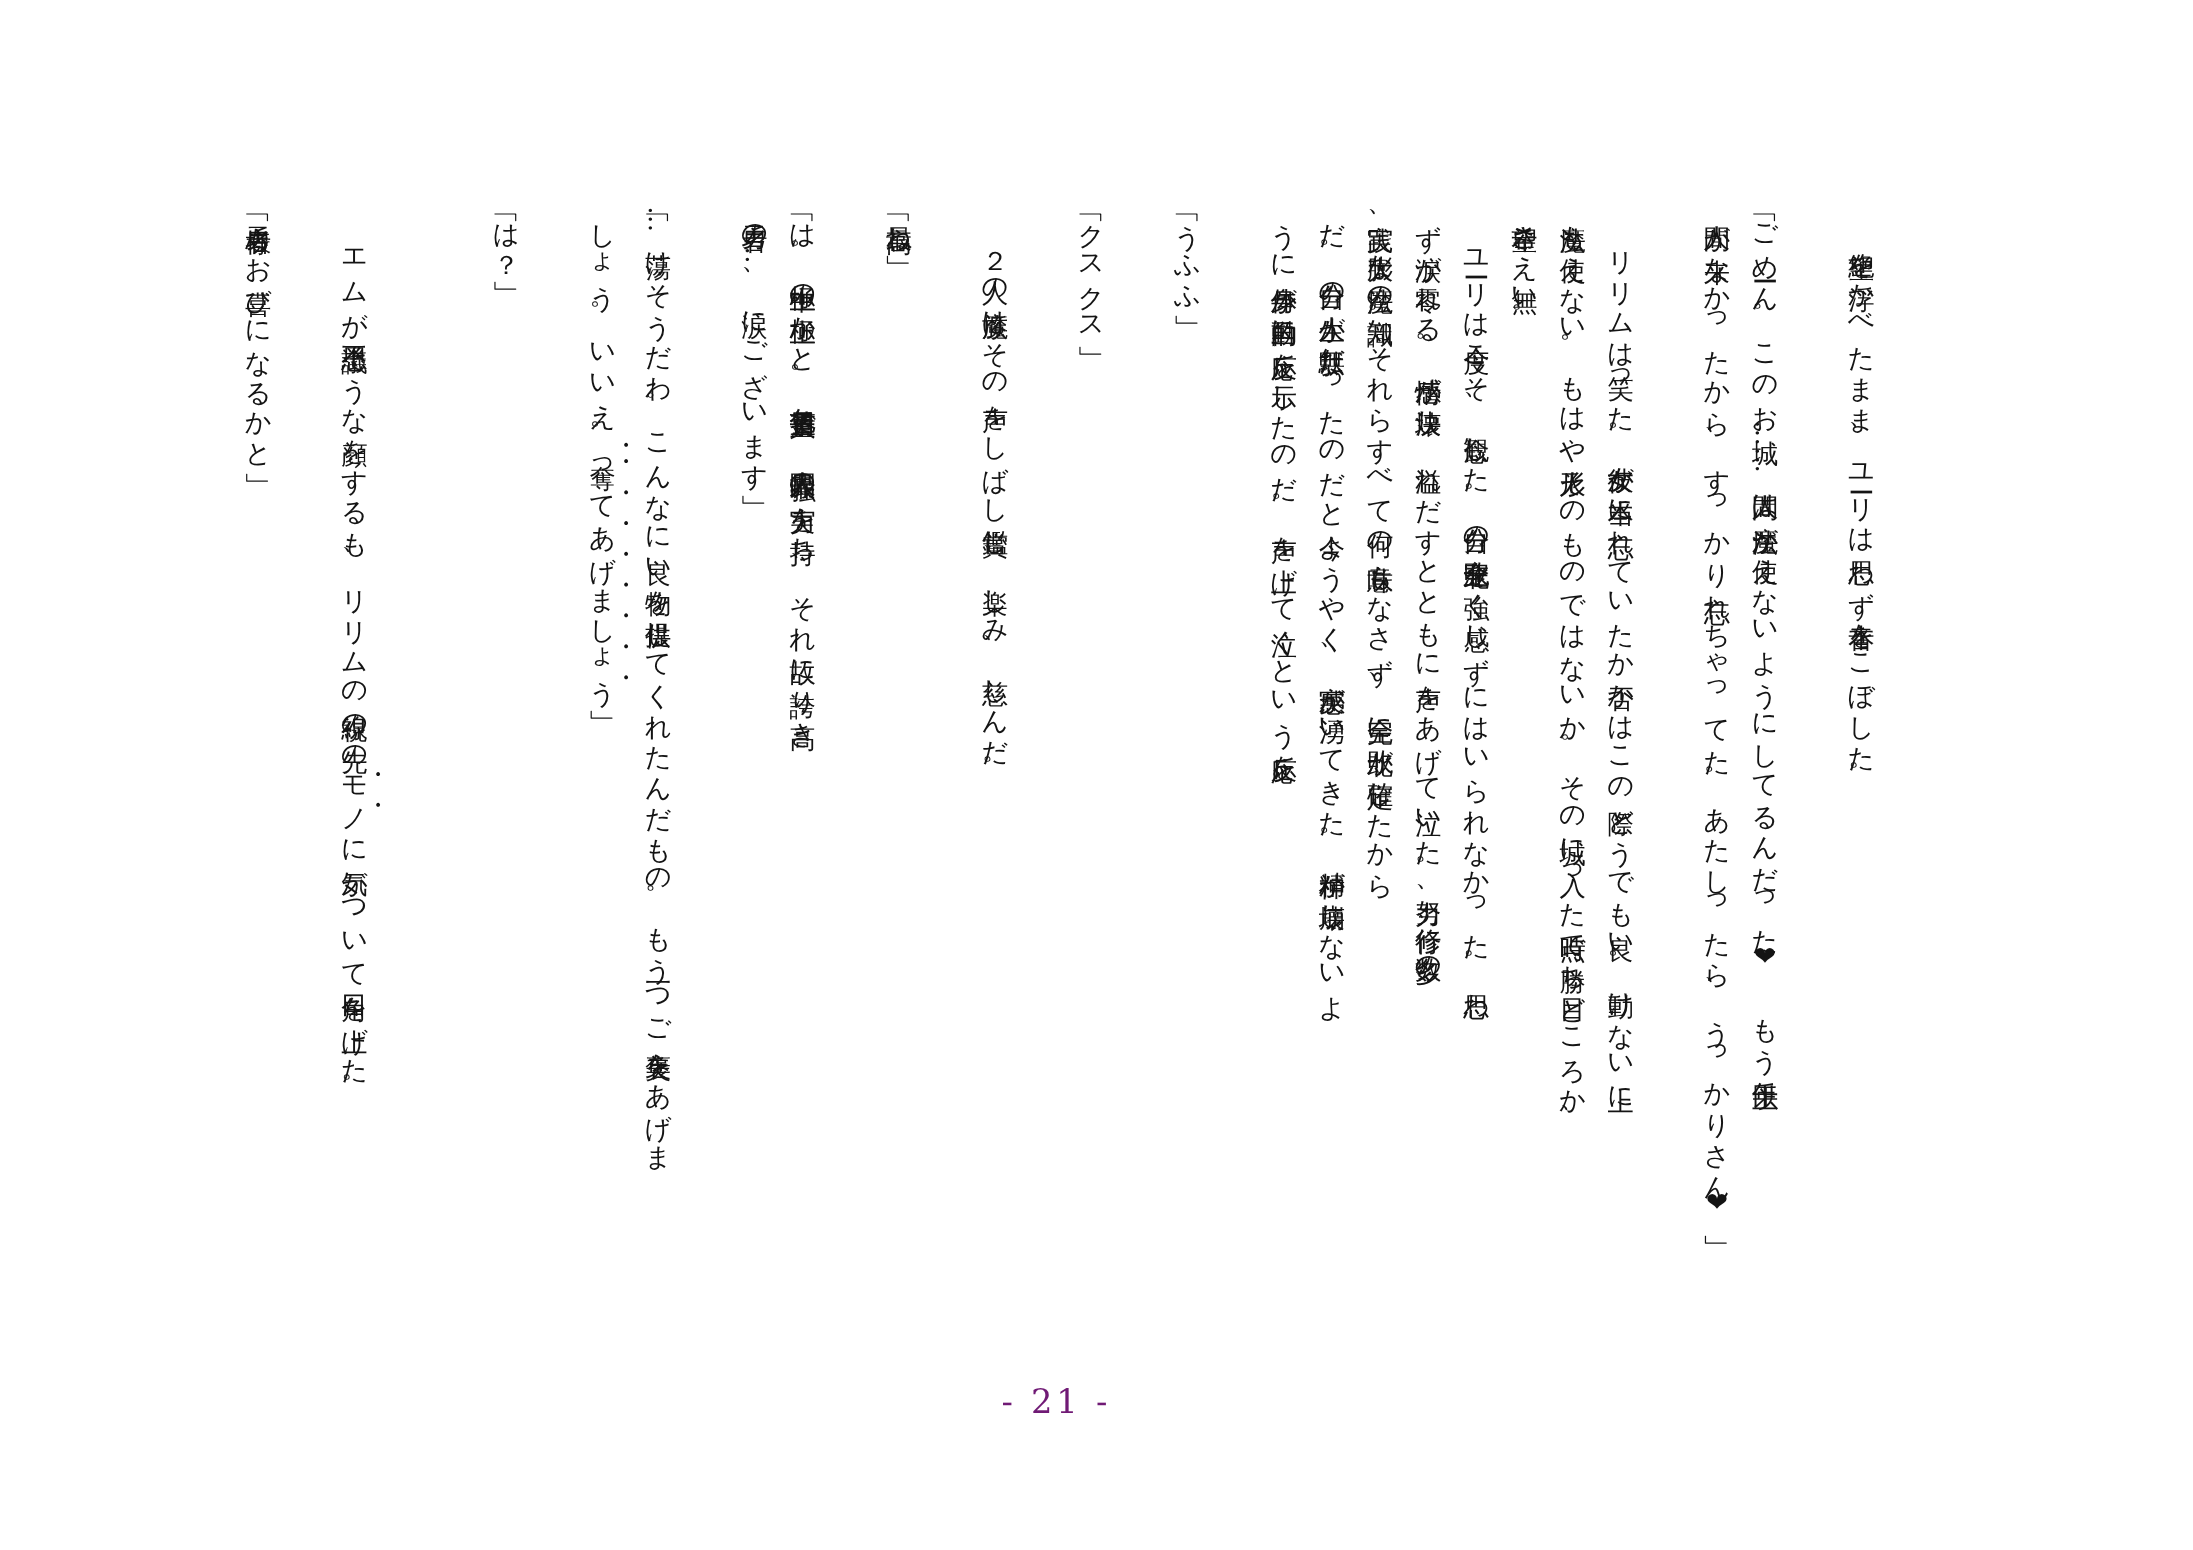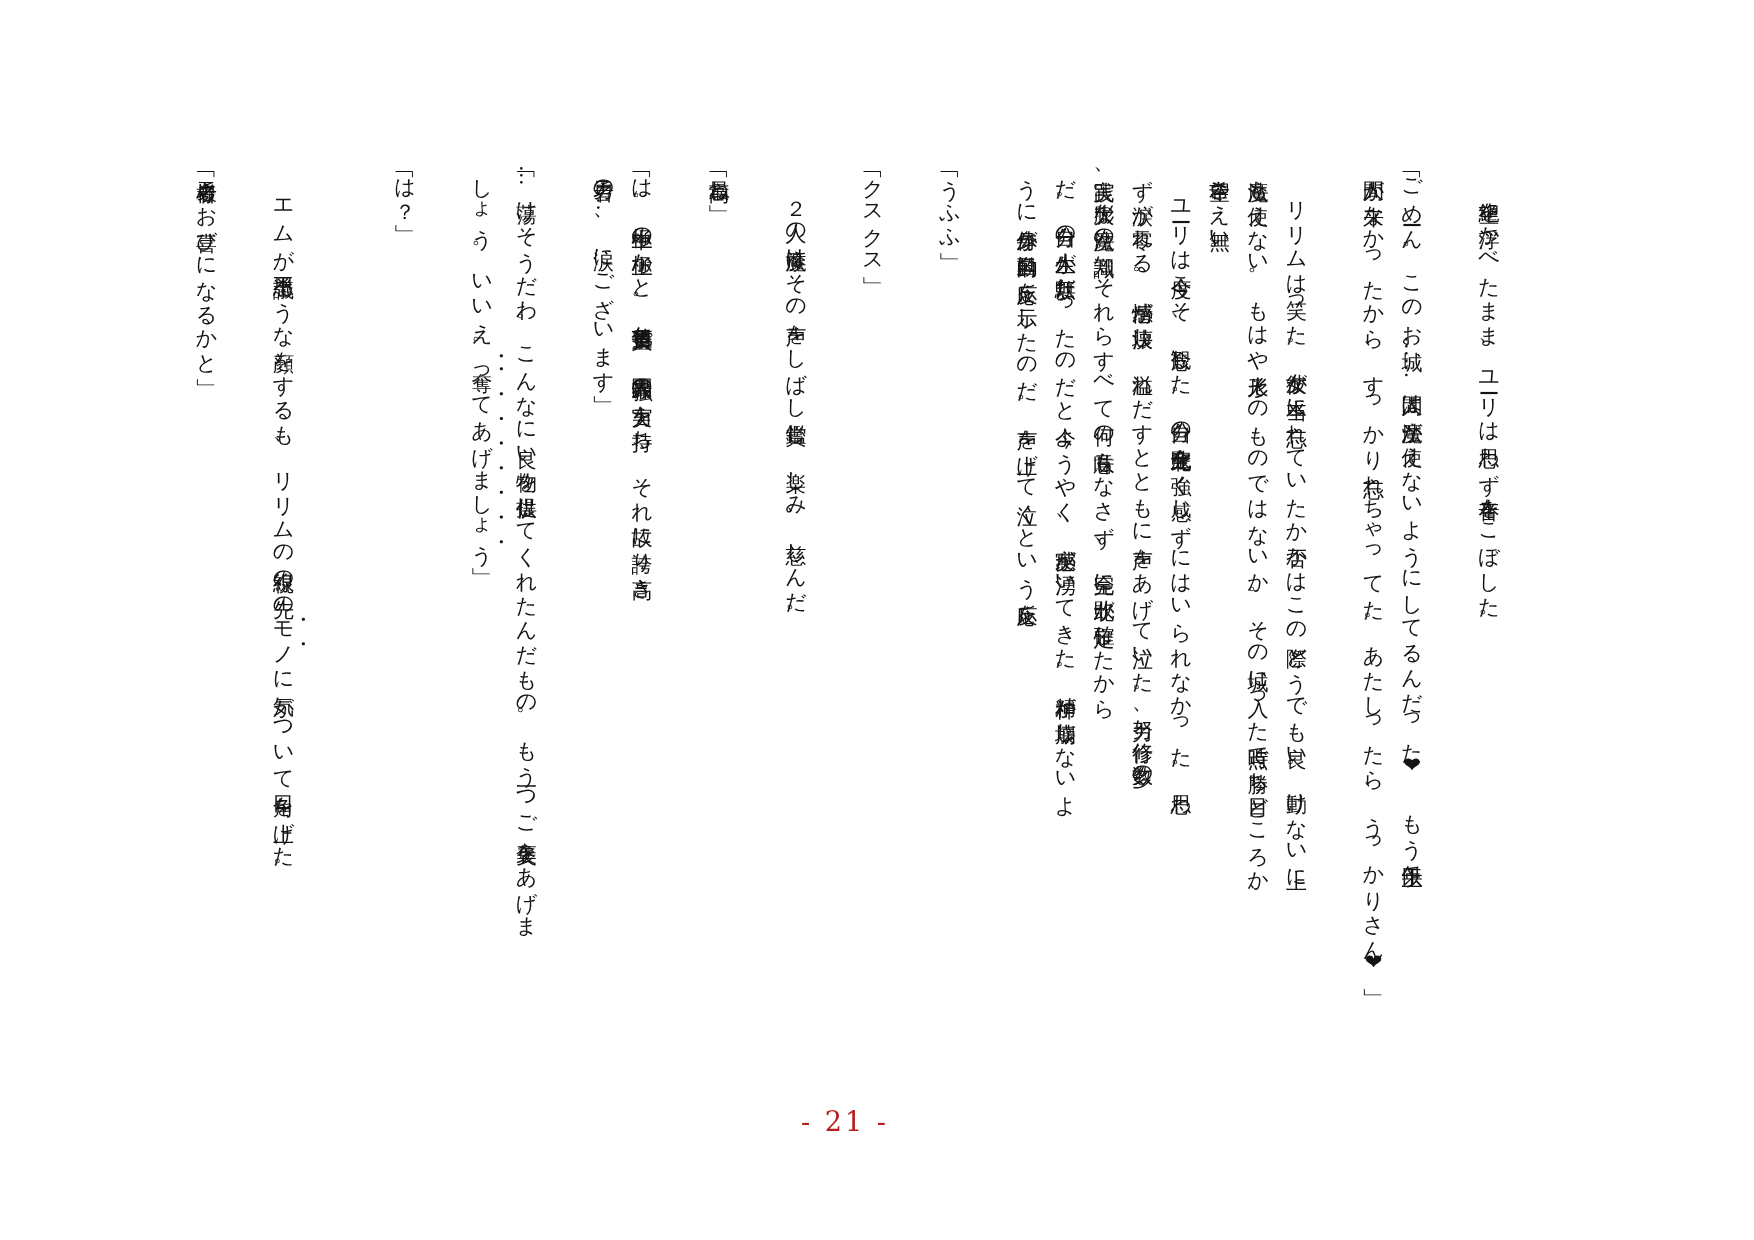--- a/index.html
+++ b/index.html
@@ -44,21 +44,21 @@
     text-emphasis: filled dot #141414;
   }
   .page-number {
     position: absolute;
     top: 1106px;
     left: 845px;
     transform: translateX(-50%);
     font-size: 27px;
     letter-spacing: 3px;
     white-space: nowrap;
-    color: #b91c1c;
+    color: #701a75;
   }
 </style>
 </head>
 <body>
 
 <div class="page">
   <div class="text-block" id="text-block">
       <p class="line indent"><span>絶望を浮かべたまま、ユーリは思わず本音をこぼした。</span></p>
       <p class="line">　</p>
       <p class="line"><span>「ごめーん。このお城……人間は魔法が使えないようにしてるんだった❤　もう千年以上</span></p>

